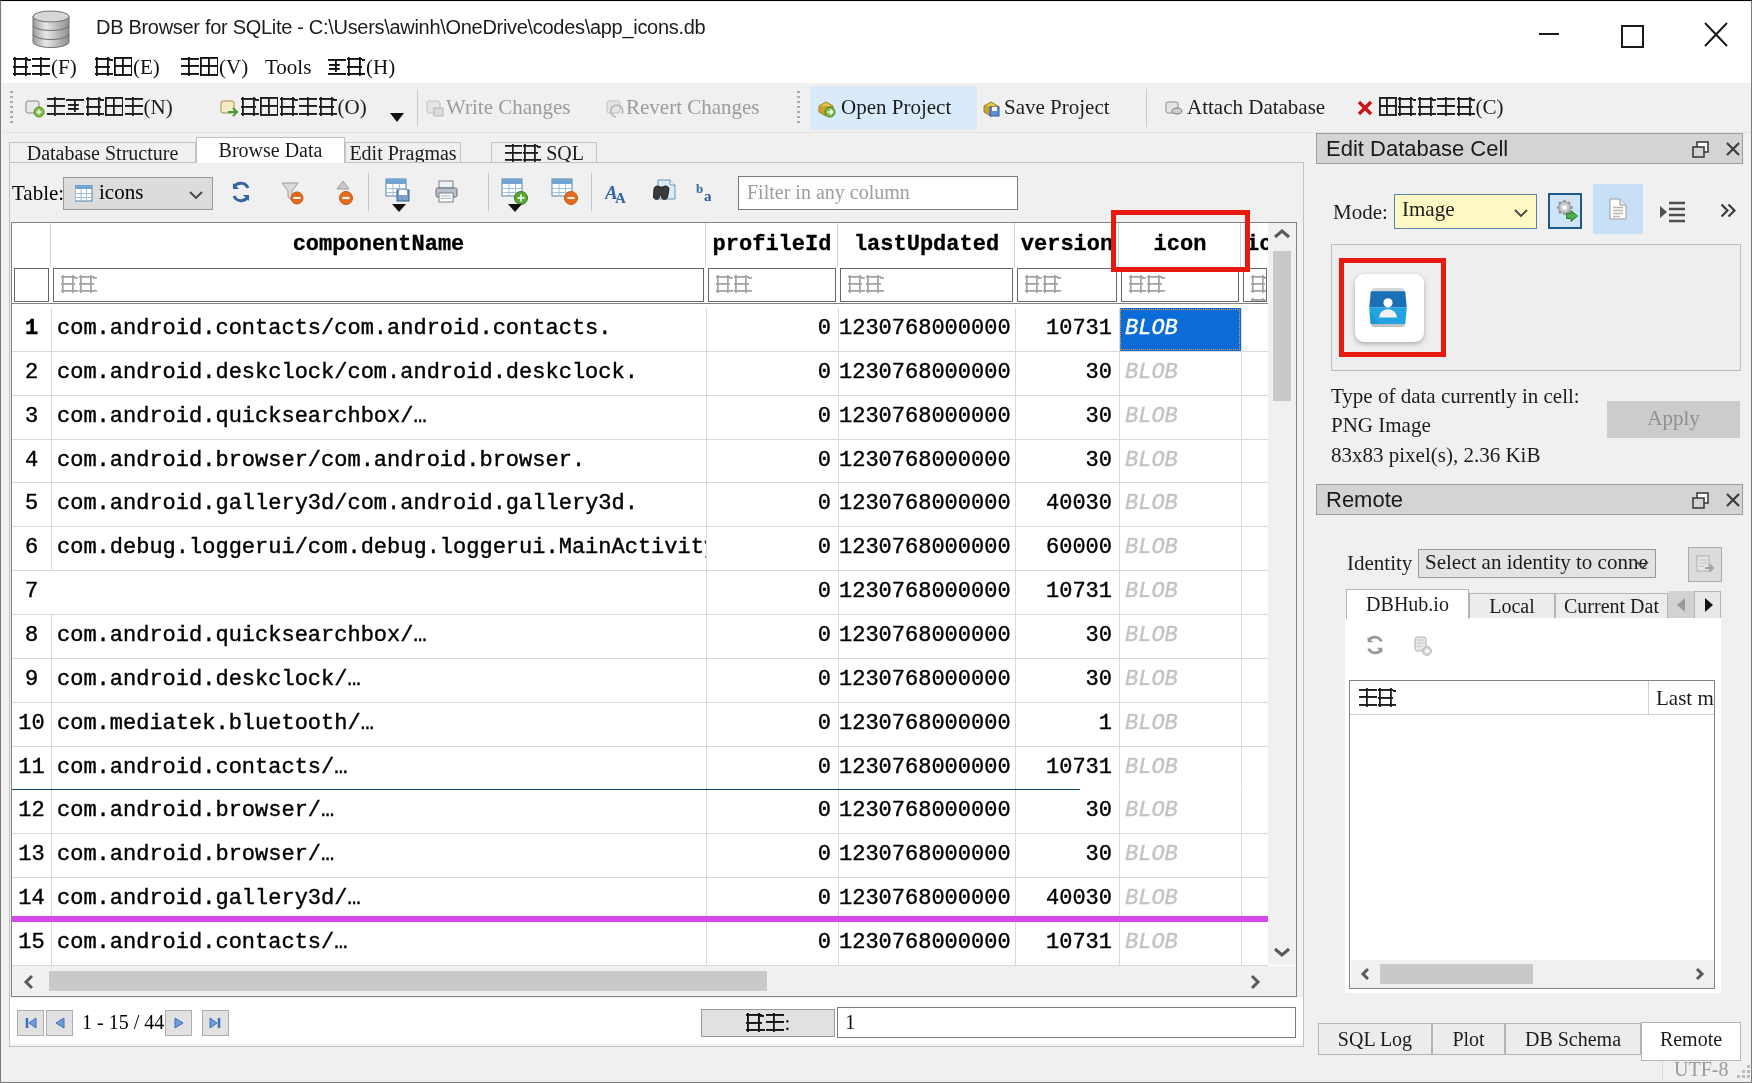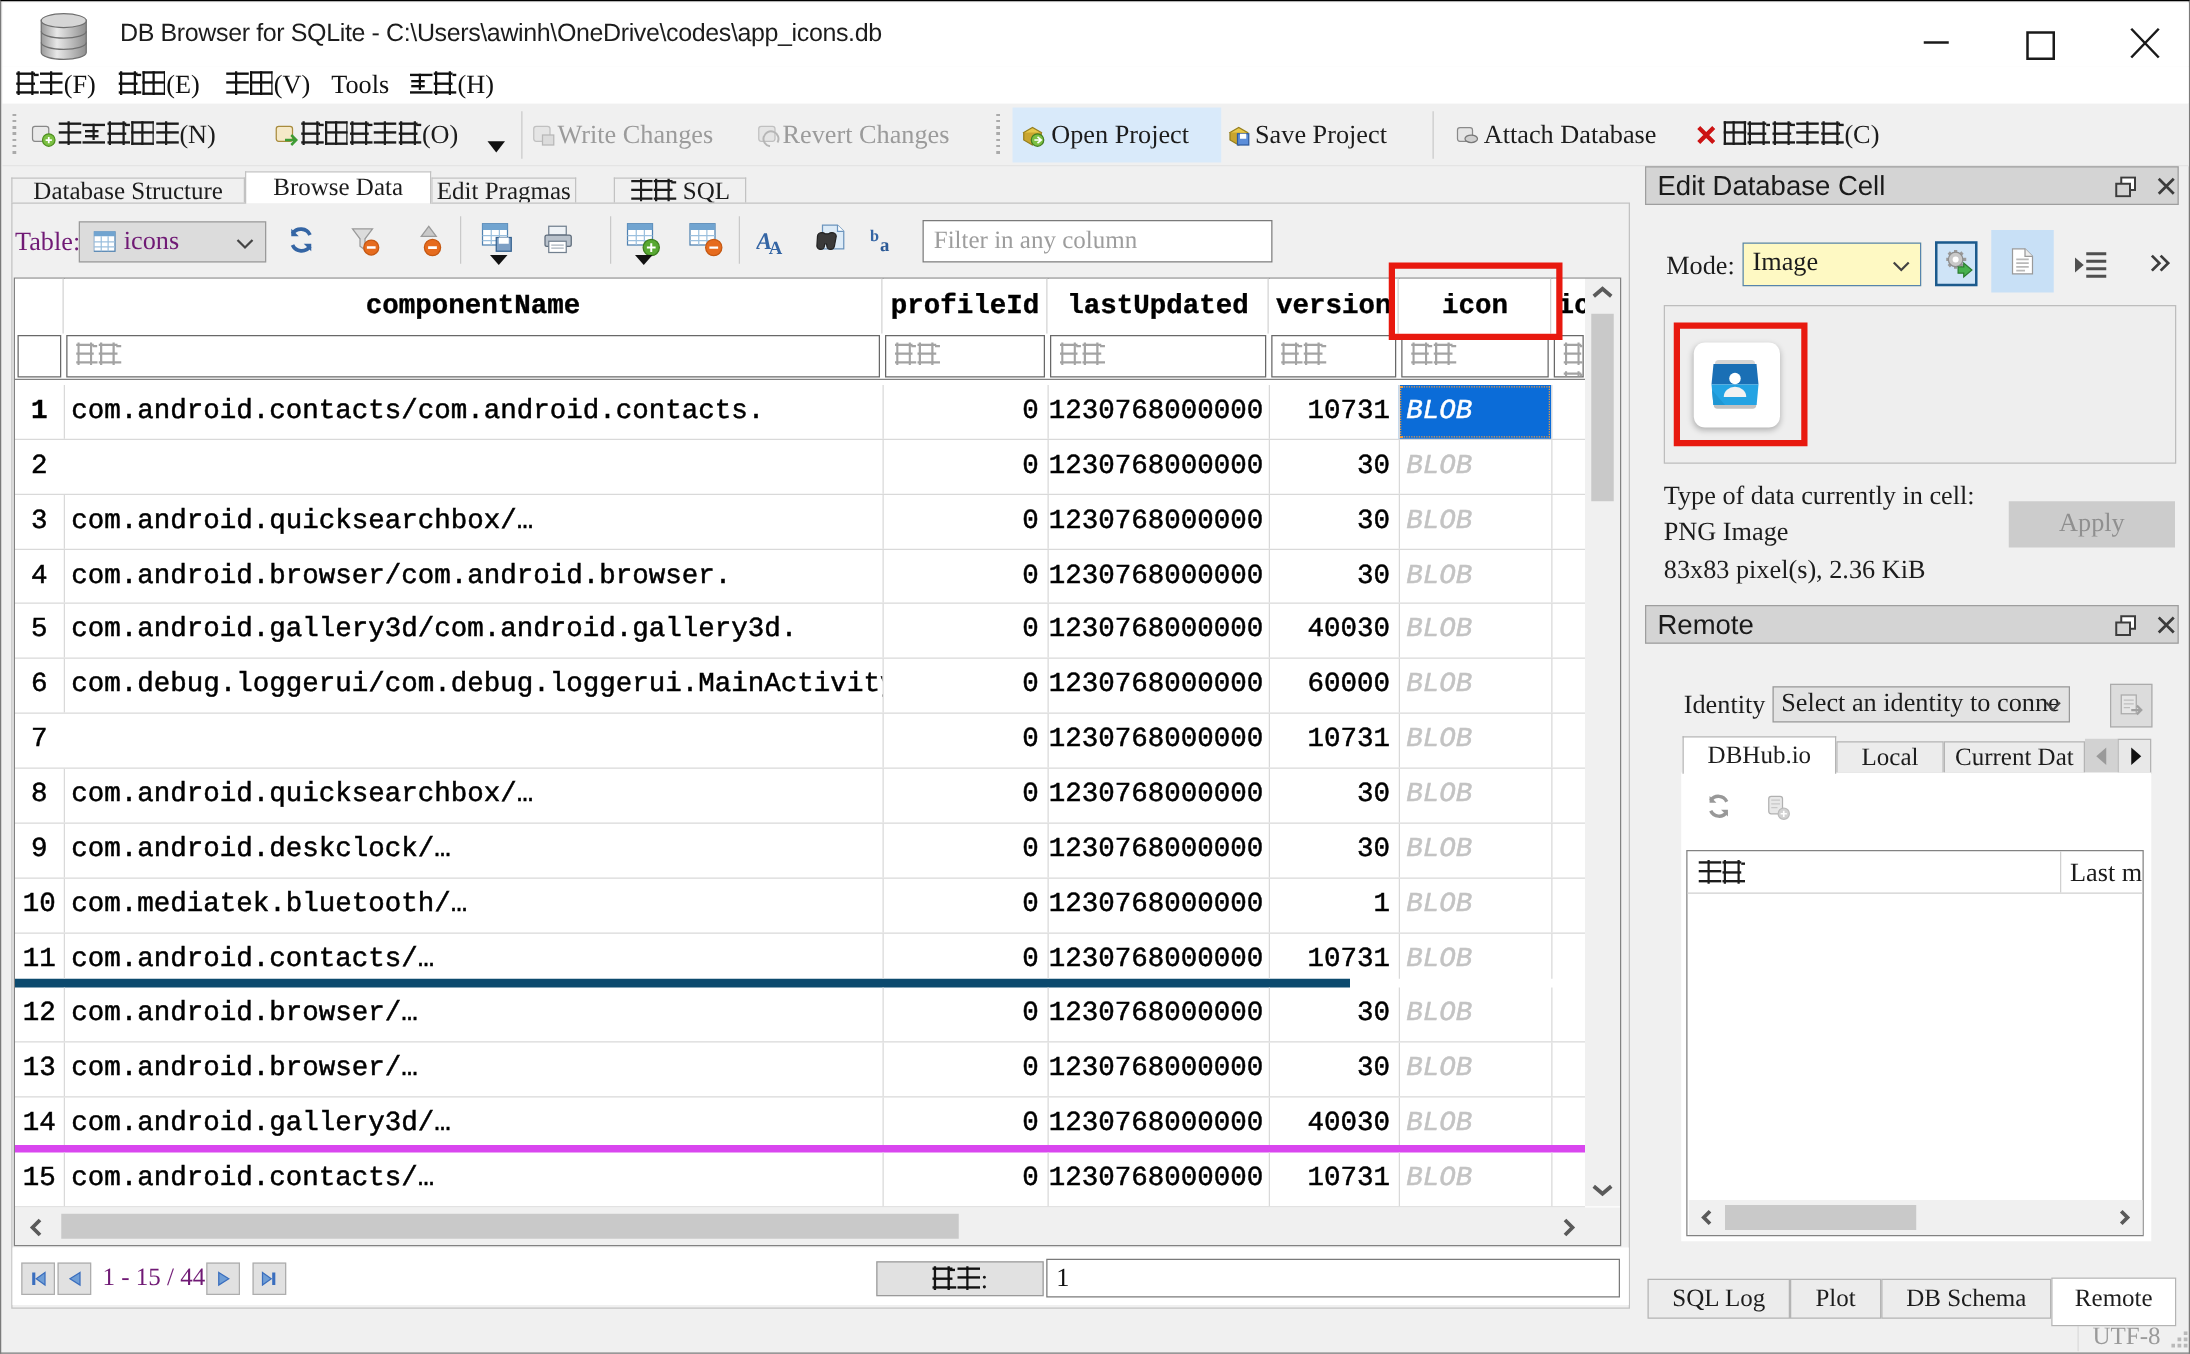--- a/index.html
+++ b/index.html
@@ -41,21 +41,21 @@
 #menubar span.item{position:absolute;top:2px}
 #toolbar{left:1px;top:82px;width:1750px;height:50px;background:#f0f0f0;border-bottom:1px solid #e4e4e4}
 .tbtext{position:absolute;top:12px;font-size:21px;color:#1c1c1c;white-space:nowrap}
 .tbgray{color:#9b9b9b}
 .grip{position:absolute;top:8px;width:3px;height:34px;background:repeating-linear-gradient(#aaa 0 2px,#f0f0f0 2px 5px)}
 .tsep{position:absolute;top:6px;width:1px;height:38px;background:#c9c9c9}
 .mtab{position:absolute;font-size:20px;color:#1c1c1c;text-align:center;background:#f0f0f0;border:1px solid #c2c2c2;border-bottom:none;line-height:20px}
 #tab-active{background:#fff;z-index:3;line-height:25px}
 #content{left:8px;top:161px;width:1295px;height:885px;background:#f0f0f0;border:1px solid #c2c2c2}
 
-.ctext{position:absolute;font-size:21px;color:#701a75}
+.ctext{position:absolute;font-size:21px;color:#000000}
 #tcombo{left:62px;top:176px;width:150px;height:33px;background:#dcdcdc;border:1px solid #9a9a9a}
 #finput{left:737px;top:175px;width:280px;height:34px;background:#fff;border:1px solid #7a7a7a;font-size:20px;color:#9d9d9d;padding:0 0 2px 8px;font-family:"Liberation Serif",serif}
 
 #grid{left:10px;top:221px;width:1286px;height:775px;border:1px solid #828282;background:#fff}
 .hcell{position:absolute;top:0;height:44px;font-family:"Liberation Mono",monospace;font-weight:bold;font-size:22px;text-align:center;line-height:44px;color:#000;-webkit-text-stroke:.3px currentColor;border-right:1px solid #d4d4d4;background:#fff;overflow:hidden}
 #filterband{position:absolute;left:11px;top:266px;width:1256px;height:37px;background:#fff;border-bottom:1px solid #828282}
 .fbox{position:absolute;top:1px;height:34px;background:#fff;border:1px solid #686868;font-size:20px;color:#a3a3a3;padding:4px 0 0 6px;overflow:hidden}
 .cell{position:absolute;top:0;height:100%;font-family:"Liberation Mono",monospace;font-size:22px;line-height:42px;color:#000;-webkit-text-stroke:.4px currentColor;overflow:hidden;white-space:pre}
 .cell.num{text-align:right;padding-right:7px}
 .cell.blob{font-style:italic;color:#c3c3c3;padding-left:5px}
@@ -263,20 +263,21 @@
  <div class="cell" style="left:0;width:39px;text-align:center;font-weight:bold;">1</div>
  <div class="cell" style="left:39px;width:655px;padding-left:5px;border-left:1px solid #d9d9d9">com.android.contacts/com.android.contacts.</div>
  <div class="cell num" style="left:694px;width:132px;border-left:1px solid #d9d9d9">0</div>
  <div class="cell num" style="left:826px;width:177px;border-left:1px solid #d9d9d9">1230768000000</div>
  <div class="cell num" style="left:1003px;width:104px;border-left:1px solid #d9d9d9">10731</div>
  <div class="cell blob sel" style="left:1107px;width:122px;border-left:1px solid #d9d9d9">BLOB</div>
  <div class="cell" style="left:1229px;width:27px;border-left:1px solid #d9d9d9"></div>
 </div>
 <div class="abs" style="left:11px;top:350.9px;width:1256px;height:43.9px;border-bottom:1px solid #d9d9d9">
  <div class="cell" style="left:0;width:39px;text-align:center;">2</div>
+ <div class="cell" style="left:39px;width:655px;padding-left:5px;border-left:1px solid #d9d9d9">com.android.deskclock/com.android.deskclock.</div>
  <div class="cell num" style="left:694px;width:132px;border-left:1px solid #d9d9d9">0</div>
  <div class="cell num" style="left:826px;width:177px;border-left:1px solid #d9d9d9">1230768000000</div>
  <div class="cell num" style="left:1003px;width:104px;border-left:1px solid #d9d9d9">30</div>
  <div class="cell blob" style="left:1107px;width:122px;border-left:1px solid #d9d9d9">BLOB</div>
  <div class="cell" style="left:1229px;width:27px;border-left:1px solid #d9d9d9"></div>
 </div>
 <div class="abs" style="left:11px;top:394.7px;width:1256px;height:43.9px;border-bottom:1px solid #d9d9d9">
  <div class="cell" style="left:0;width:39px;text-align:center;">3</div>
  <div class="cell" style="left:39px;width:655px;padding-left:5px;border-left:1px solid #d9d9d9">com.android.quicksearchbox/…</div>
  <div class="cell num" style="left:694px;width:132px;border-left:1px solid #d9d9d9">0</div>
@@ -340,21 +341,21 @@
 </div>
 <div class="abs" style="left:11px;top:701.7px;width:1256px;height:43.9px;border-bottom:1px solid #d9d9d9">
  <div class="cell" style="left:0;width:39px;text-align:center;">10</div>
  <div class="cell" style="left:39px;width:655px;padding-left:5px;border-left:1px solid #d9d9d9">com.mediatek.bluetooth/…</div>
  <div class="cell num" style="left:694px;width:132px;border-left:1px solid #d9d9d9">0</div>
  <div class="cell num" style="left:826px;width:177px;border-left:1px solid #d9d9d9">1230768000000</div>
  <div class="cell num" style="left:1003px;width:104px;border-left:1px solid #d9d9d9">1</div>
  <div class="cell blob" style="left:1107px;width:122px;border-left:1px solid #d9d9d9">BLOB</div>
  <div class="cell" style="left:1229px;width:27px;border-left:1px solid #d9d9d9"></div>
 </div>
-<div class="abs" style="left:11px;top:745.5px;width:1068px;height:43.9px;border-bottom:7px solid #0c4a6e">
+<div class="abs" style="left:11px;top:745.5px;width:1068px;height:43.9px;border-bottom:1px solid #0c4a6e">
  <div class="cell" style="left:0;width:39px;text-align:center;">11</div>
  <div class="cell" style="left:39px;width:655px;padding-left:5px;border-left:1px solid #d9d9d9">com.android.contacts/…</div>
  <div class="cell num" style="left:694px;width:132px;border-left:1px solid #d9d9d9">0</div>
  <div class="cell num" style="left:826px;width:177px;border-left:1px solid #d9d9d9">1230768000000</div>
  <div class="cell num" style="left:1003px;width:104px;border-left:1px solid #d9d9d9">10731</div>
  <div class="cell blob" style="left:1107px;width:122px;border-left:1px solid #d9d9d9">BLOB</div>
  <div class="cell" style="left:1229px;width:27px;border-left:1px solid #d9d9d9"></div>
 </div>
 <div class="abs" style="left:11px;top:789.4px;width:1256px;height:43.9px;border-bottom:1px solid #d9d9d9">
  <div class="cell" style="left:0;width:39px;text-align:center;">12</div>

